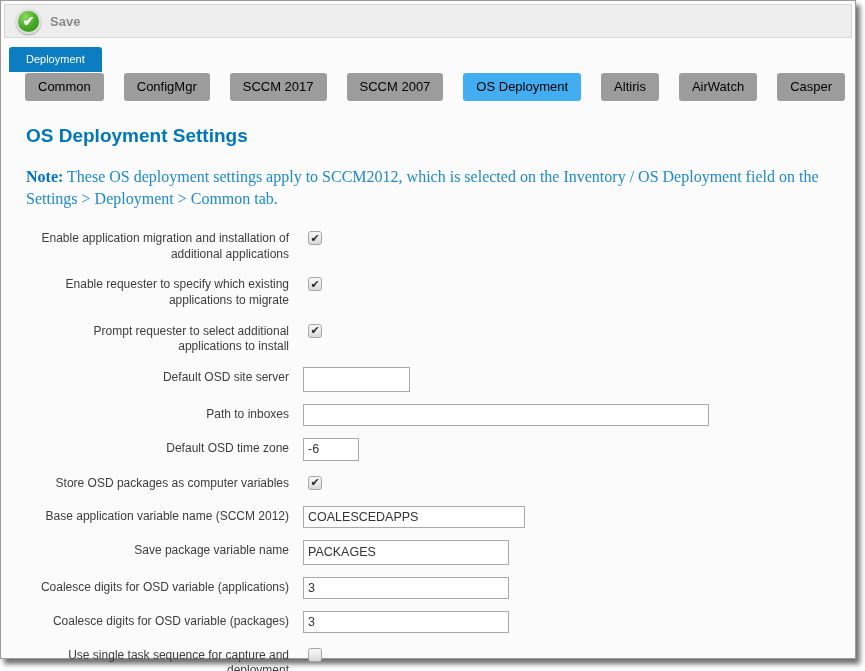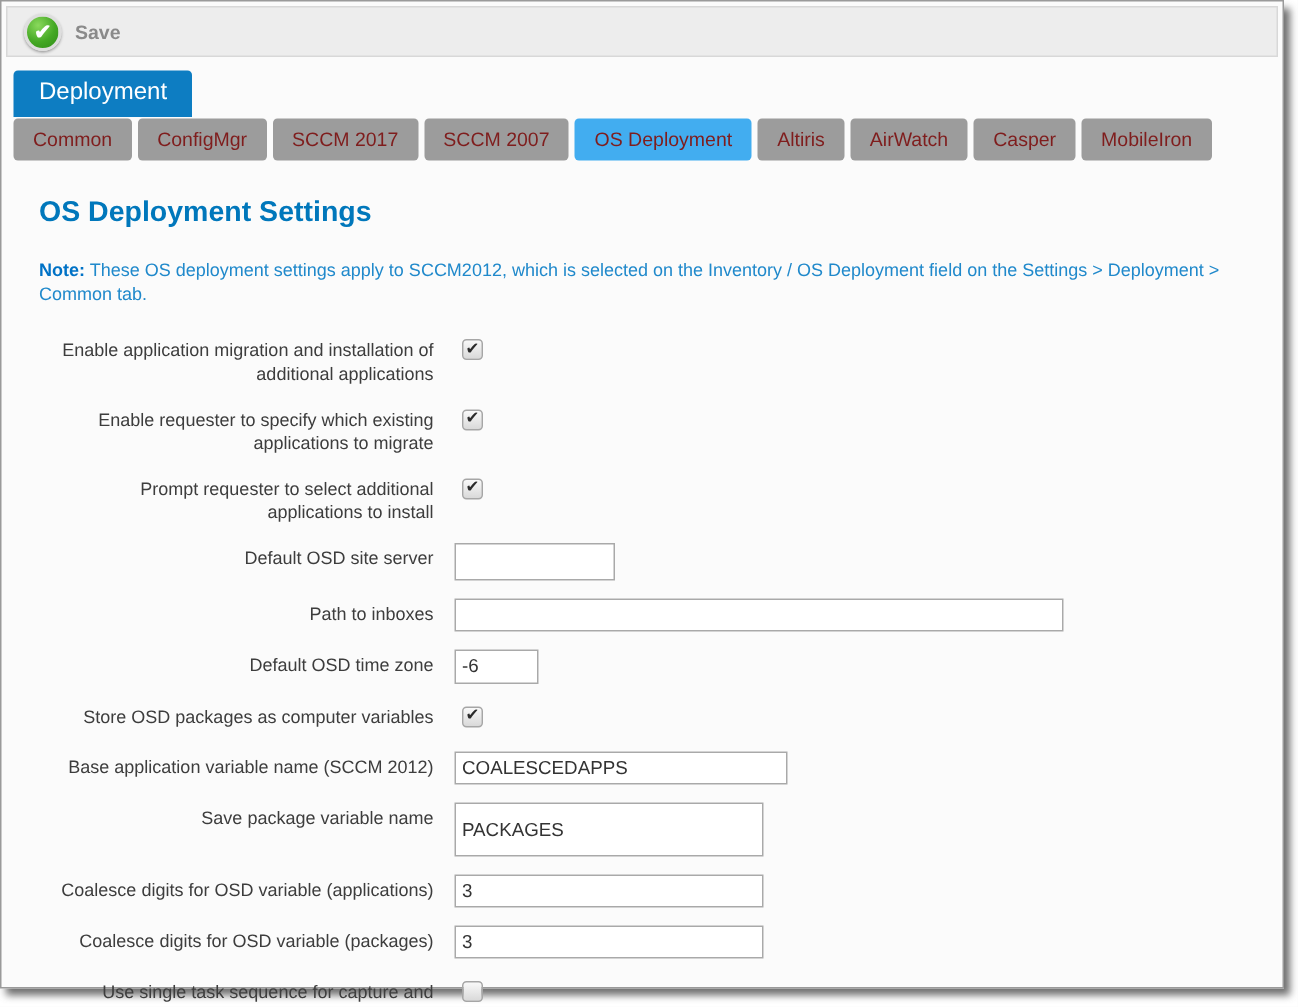--- a/index.html
+++ b/index.html
@@ -23,33 +23,33 @@
     width:25px; height:25px; border-radius:50%;
     background:radial-gradient(circle at 35% 28%, #8ad95c, #44a824 55%, #2f8c18);
     border:2px solid #dedede; box-shadow:0 1px 2px rgba(0,0,0,0.35);
     color:#fff; display:flex; align-items:center; justify-content:center;
     font-size:14px; font-weight:bold; line-height:1;
   }
   .save-label { color:#8a8a8a; font-size:13px;font-weight:bold; }
   
   .module-tab {
     display:inline-block; margin:6px 0 0 8px; background:#0d7dc2; color:#fff;
-    font-size:16px; padding:6px 17px 7px; border-radius:3px 3px 0 0; cursor:pointer;
+    font-size:11px; padding:6px 17px 7px; border-radius:3px 3px 0 0; cursor:pointer;
   }
   
   .tab-row { display:flex; gap:4px; padding:1px 8px 0; }
   .tab {
-    background:#9c9c9c; color:#7f1d1d; font-size:13px; padding:6px 13px 7px;
-    border-radius:3px; cursor:pointer; white-space:nowrap;
+    background:#9c9c9c; color:#000000; font-size:13px; padding:6px 13px 7px;
+    border-radius:3px; cursor:pointer; white-space:nowrap;margin-left:16px;
   }
   .tab.active { background:#42adf0; }
   
   .content { padding:24px 25px 0 25px; }
   .page-title { font-size:19px; color:#0077bb; font-weight:bold; margin:0 0 19px 0; }
-  .note { font-size:12px; color:#2089cb; margin:0 0 19px 0; line-height:1.35; }
+  .note { font-size:16px; color:#2089cb; margin:0 0 19px 0; line-height:1.35;font-family:Liberation Serif, serif; }
   .note .note-label { color:#0072c6; font-weight:bold; }
   
   .row { display:flex; align-items:flex-start; margin-bottom:12px; min-height:21px; }
   .row .label {
     width:277px; flex:0 0 277px; font-size:12px; color:#3d3d3d;
     line-height:1.3; padding:3px 14px 0 0;text-align:right;
   }
   .row .label.indent { padding-left:20px; }
   .checkbox {
     width:14px; height:14px; margin:3px 0 0 5px;
@@ -121,21 +121,21 @@
         <div class="row">
           <div class="label">Store OSD packages as computer variables</div>
           <span class="checkbox">✔</span>
         </div>
         <div class="row">
           <div class="label">Base application variable name (SCCM 2012)</div>
           <input type="text" class="text-input" value="COALESCEDAPPS" style="width: 222px; height: 22px;">
         </div>
         <div class="row">
           <div class="label">Save package variable name</div>
-          <input type="text" class="text-input" value="PACKAGES" style="width: 206px; height: 36px;">
+          <input type="text" class="text-input" value="PACKAGES" style="width: 206px; height: 25px;">
         </div>
         <div class="row">
           <div class="label">Coalesce digits for OSD variable (applications)</div>
           <input type="text" class="text-input" value="3" style="width: 206px; height: 22px;">
         </div>
         <div class="row">
           <div class="label">Coalesce digits for OSD variable (packages)</div>
           <input type="text" class="text-input" value="3" style="width: 206px; height: 22px;">
         </div>
         <div class="row">

